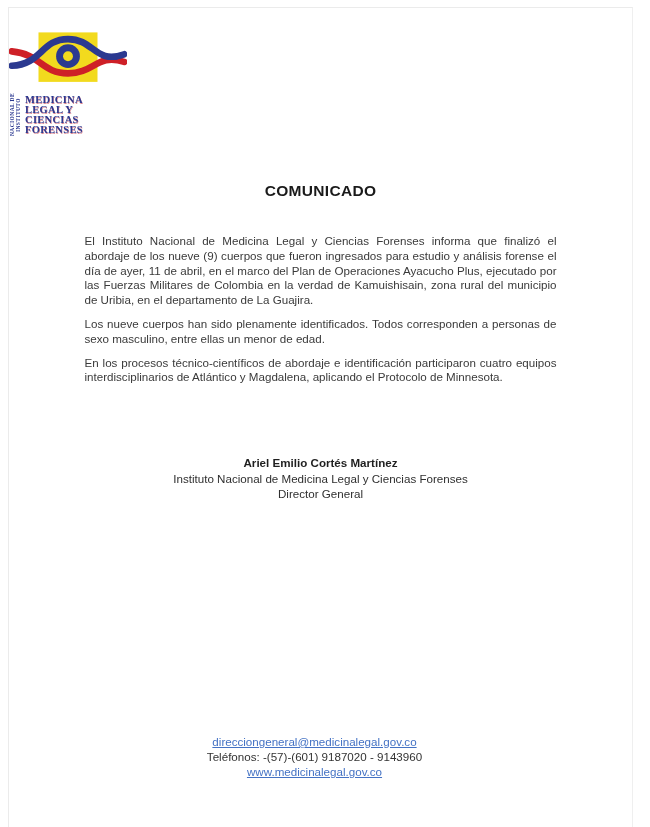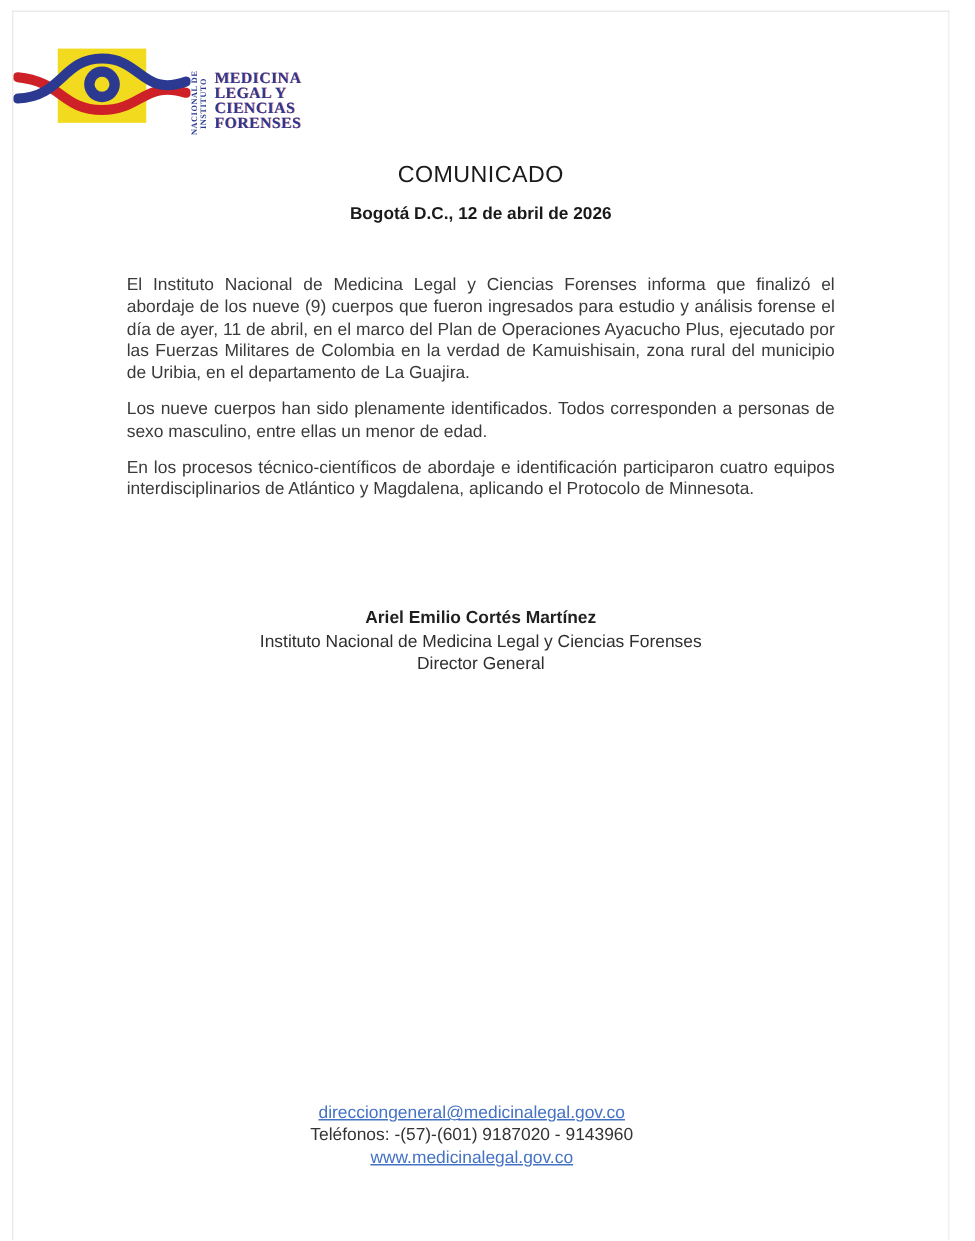--- a/index.html
+++ b/index.html
@@ -12,21 +12,22 @@
     background: #ffffff;
     border-left: 1px solid #ebebeb;
     border-top: 1px solid #ebebeb;
     border-right: 1px solid #efefef;
   }
 
   
   .logo-wrap {
     margin-top: 22px;
     display: flex;
-    align-items: flex-end;
+    flex-direction: column;
+    align-items: flex-start;
   }
   .logo-mark { display: block; }
   .logo-text-row {
     display: flex;
     align-items: center;
     justify-content: center;
     gap: 4px;
     margin-top: 3px;
   }
   .logo-vertical {
@@ -49,25 +50,25 @@
     letter-spacing: 0.3px;
     color: #2b3990;
     text-shadow: 0.5px 0.5px 0 rgba(190, 30, 45, 0.55);
     text-align: left;
     white-space: pre-line;
   }
 
   
   .doc-title {
     text-align: center;
-    font-weight: normal;
+    font-weight: bold;
     font-size: 15.5px;
     letter-spacing: 0.3px;
     color: #1a1a1a;
-    margin-top: 18px;
+    margin-top: 46px;
   }
   .doc-date {
     text-align: center;
     font-weight: bold;
     font-size: 11.5px;
     color: #1a1a1a;
     margin-top: 11px;
   }
 
   
@@ -126,21 +127,20 @@
       <span class="logo-vertical">INSTITUTO
 NACIONAL DE</span>
       <span class="logo-lines">MEDICINA
 LEGAL Y
 CIENCIAS
 FORENSES</span>
     </div>
   </div>
 
   <div class="doc-title">COMUNICADO</div>
-  <div class="doc-date">Bogotá D.C., 12 de abril de 2026</div>
 
   <div class="body-col">
     <p>El Instituto Nacional de Medicina Legal y Ciencias Forenses informa que finalizó el abordaje de los nueve (9) cuerpos que fueron ingresados para estudio y análisis forense el día de ayer, 11 de abril, en el marco del Plan de Operaciones Ayacucho Plus, ejecutado por las Fuerzas Militares de Colombia en la verdad de Kamuishisain, zona rural del municipio de Uribia, en el departamento de La Guajira.</p>
     <p>Los nueve cuerpos han sido plenamente identificados. Todos corresponden a personas de sexo masculino, entre ellas un menor de edad.</p>
     <p>En los procesos técnico-científicos de abordaje e identificación participaron cuatro equipos interdisciplinarios de Atlántico y Magdalena, aplicando el Protocolo de Minnesota.</p>
   </div>
 
   <div class="signature">
     <div class="sig-name">Ariel Emilio Cortés Martínez</div>
     <div>Instituto Nacional de Medicina Legal y Ciencias Forenses</div>

